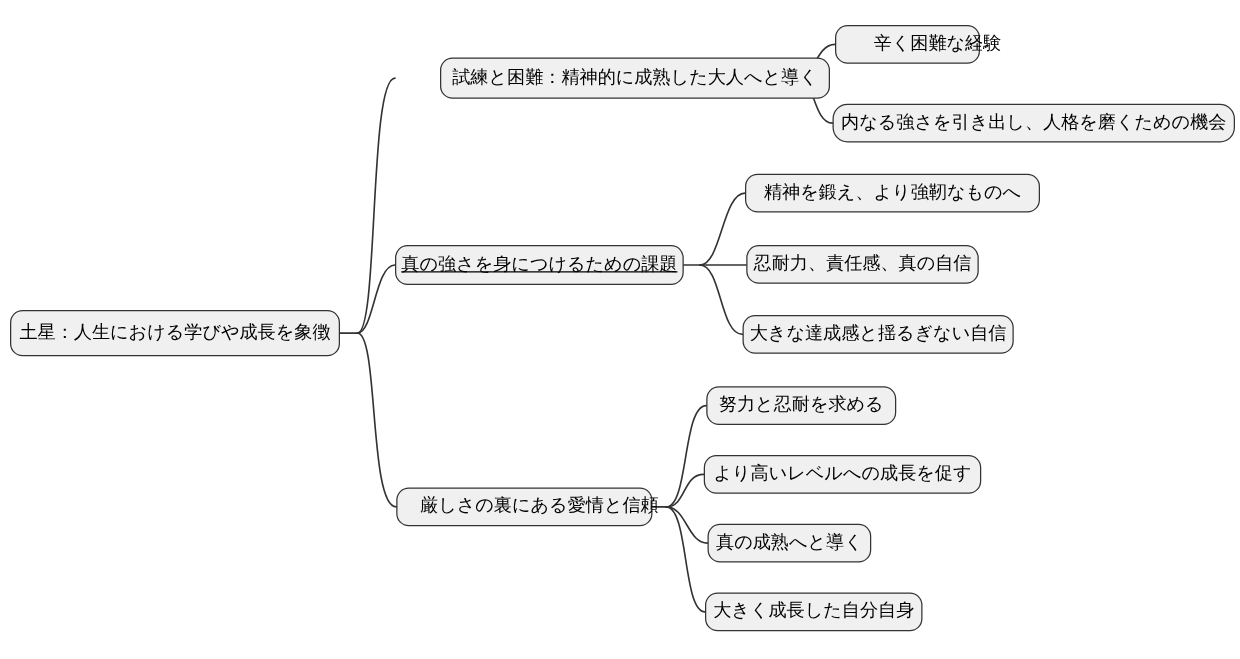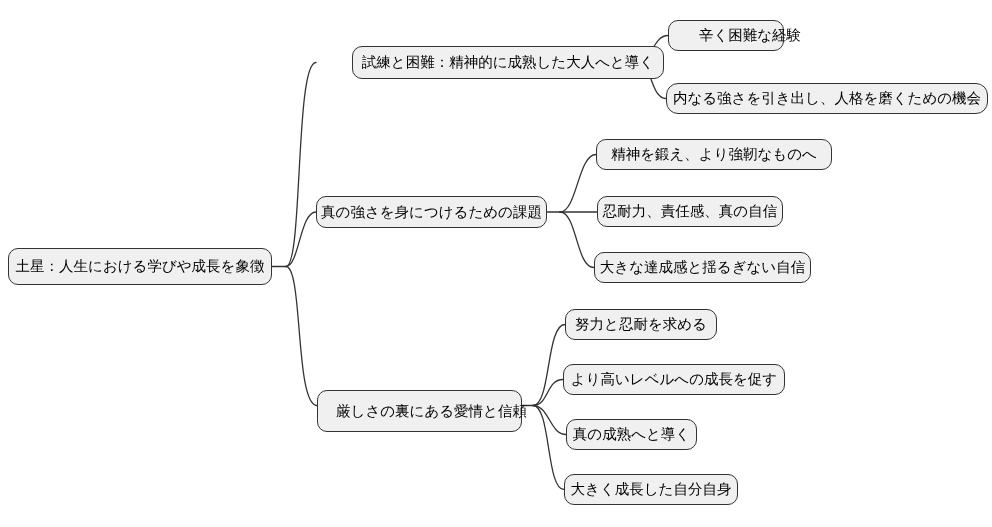--- a/index.html
+++ b/index.html
@@ -71,24 +71,24 @@
     <path d="M533,405.5 C549,405.5 550,434.5 566,434.5"></path>
     <path d="M533,405.5 C551,405.5 546,489.5 564,489.5"></path>
   </svg>
 
   <div class="node" style="left:8px; top:248px; width:264px; height:37px;">土星：人生における学びや成長を象徴</div>
 
   <div class="node" style="left:316px; top:46px; width:312px; height:33px;margin-left:36px;">試練と困難：精神的に成熟した大人へと導く</div>
   <div class="node" style="left:668px; top:20px; width:116px; height:31px;padding-left:48px;">辛く困難な経験</div>
   <div class="node" style="left:666px; top:83px; width:322px; height:31px;border-radius:12px;">内なる強さを引き出し、人格を磨くための機会</div>
 
-  <div class="node" style="left:316px; top:196px; width:231px; height:32px;">真の強さを身につけるための課題</div>
+  <div class="node" style="left:316px; top:196px; width:231px; height:32px;text-decoration:underline;">真の強さを身につけるための課題</div>
   <div class="node" style="left:596px; top:139px; width:236px; height:31px;">精神を鍛え、より強靭なものへ</div>
   <div class="node" style="left:597px; top:196px; width:186px; height:31px;">忍耐力、責任感、真の自信</div>
   <div class="node" style="left:594px; top:252px; width:217px; height:31px;">大きな達成感と揺るぎない自信</div>
 
-  <div class="node" style="left:317px; top:390px; width:205px; height:42px;padding-left:24px;">厳しさの裏にある愛情と信頼</div>
+  <div class="node" style="left:317px; top:390px; width:205px; height:31px;padding-left:24px;">厳しさの裏にある愛情と信頼</div>
   <div class="node" style="left:565px; top:309px; width:152px; height:31px;font-family:Liberation Serif, serif;">努力と忍耐を求める</div>
   <div class="node" style="left:563px; top:364px; width:222px; height:31px;">より高いレベルへの成長を促す</div>
   <div class="node" style="left:566px; top:419px; width:131px; height:31px;text-align:right;">真の成熟へと導く</div>
   <div class="node" style="left:564px; top:474px; width:174px; height:31px;">大きく成長した自分自身</div>
 
 </div>
 
 </body></html>

